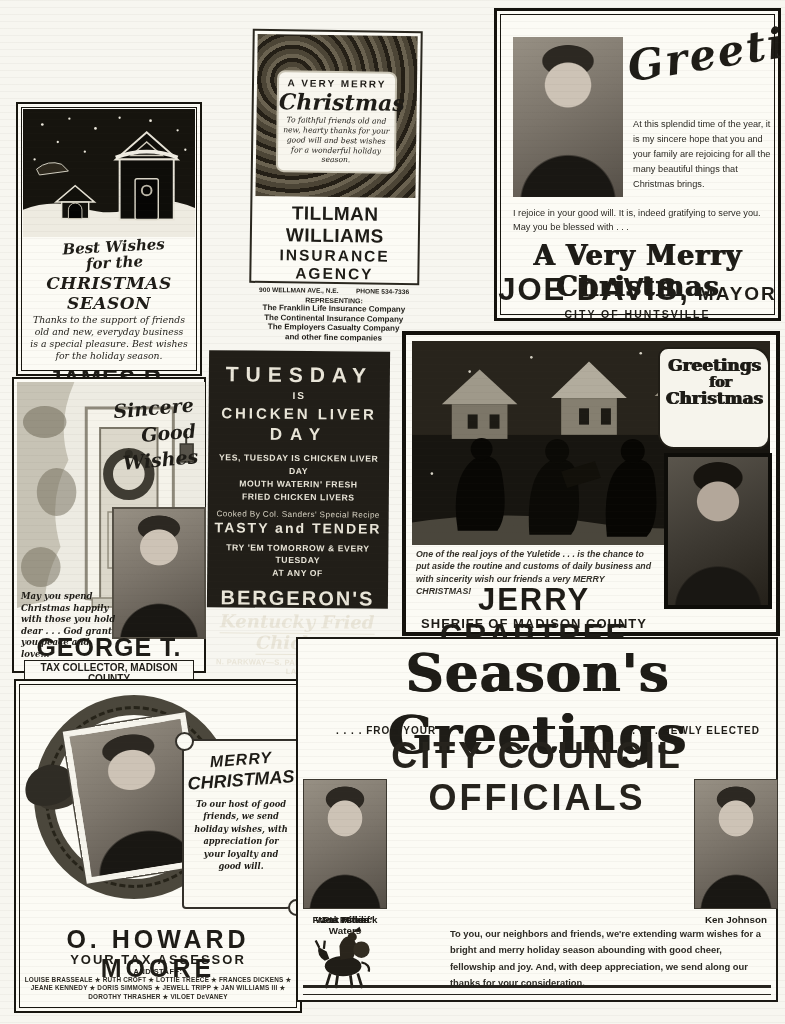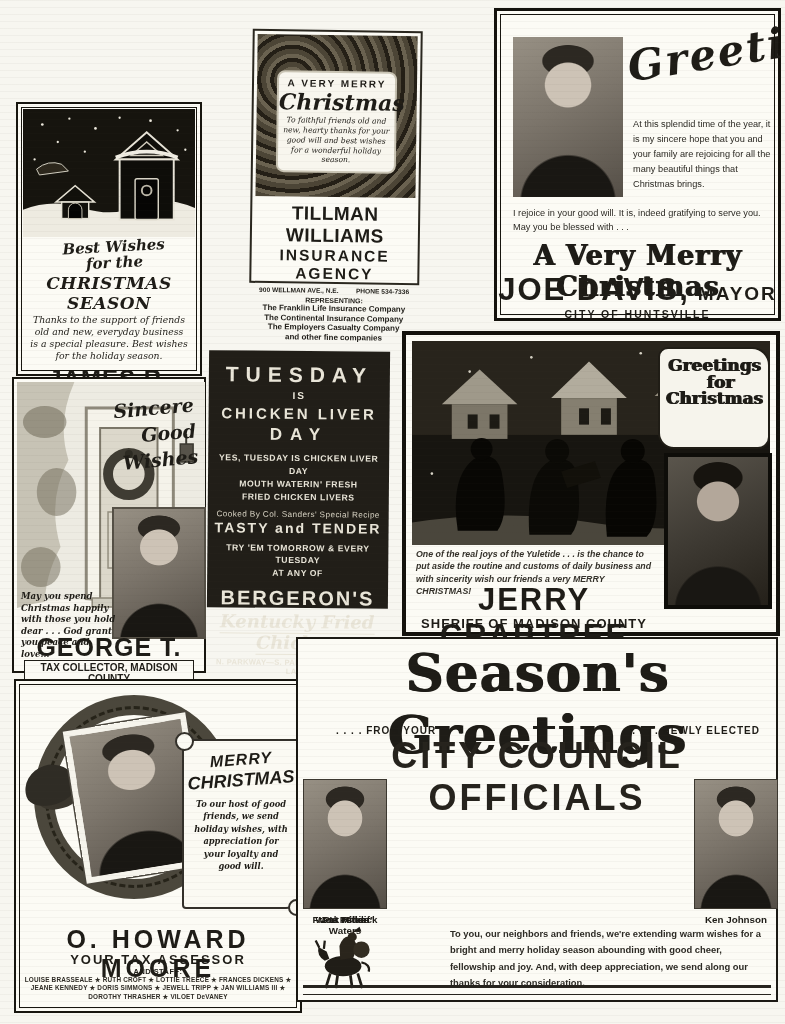--- a/index.html
+++ b/index.html
@@ -92,21 +92,21 @@
   .kfc-script{font-size:18px;margin-top:1px;}
   .kfc-script span{border-bottom:1.5px solid #e9e5d8;padding-bottom:1px;}
   .kfc-loc{font-size:7.6px;font-weight:bold;letter-spacing:.3px;margin-top:5px;}
 
   
   #ad-crabtree{left:402px;top:331px;width:378px;height:305px;border:4px solid #14120d;}
   .crab-scene{position:absolute;left:6px;top:6px;width:358px;height:204px;}
   .crab-scroll{position:absolute;left:252px;top:12px;width:112px;height:102px;background:#f6f4ec;
     border:2px solid #201d16;border-radius:10px 18px 12px 16px;padding-top:7px;box-sizing:border-box;z-index:2;}
   .crab-g1{font-size:17px;line-height:19px;}
-  .crab-g2{font-size:17px;line-height:14px;padding-left:12px;}
+  .crab-g2{font-size:14px;line-height:14px;padding-left:12px;}
   .crab-photo{position:absolute;left:258px;top:118px;width:100px;height:148px;border:4px solid #0e0d09;z-index:2;}
   .crab-body{position:absolute;left:10px;top:213px;width:242px;font-weight:bold;font-style:italic;
     font-size:8.8px;line-height:1.42;color:#34312a;}
   .crab-name{position:absolute;left:2px;top:247px;width:252px;font-size:31px;font-weight:bold;letter-spacing:2px;}
   .crab-office{position:absolute;left:2px;top:281px;width:252px;font-size:13px;font-weight:bold;letter-spacing:1px;}
 
   
   #ad-moore{left:14px;top:679px;width:288px;height:334px;}
   .moore-art{position:absolute;left:6px;top:6px;right:6px;height:234px;}
   .moore-wreath{position:absolute;left:12px;top:8px;width:160px;height:164px;border-radius:50%;

